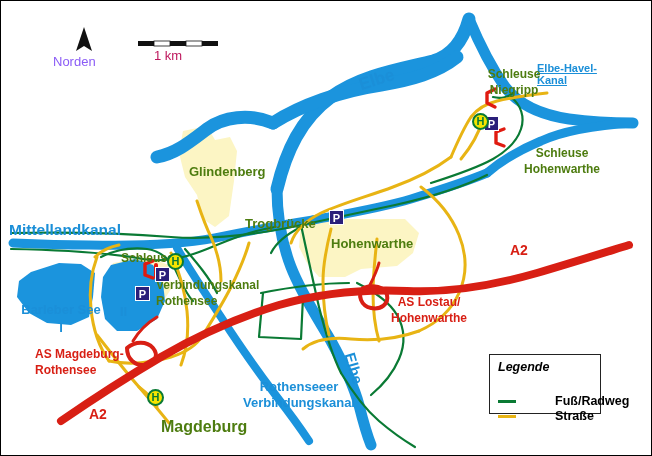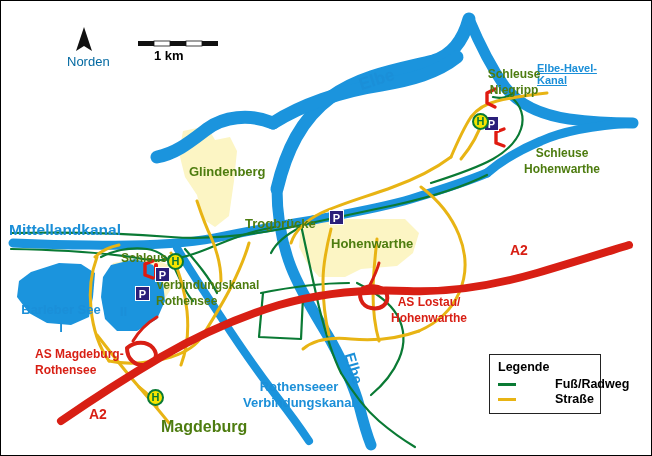--- a/index.html
+++ b/index.html
@@ -33,21 +33,21 @@
     color:#0a7a34;font-weight:bold;font-size:11px;
     line-height:13px;text-align:center;
     box-sizing:border-box;
   }
 
   #legend{
     position:absolute;left:488px;top:353px;width:112px;height:60px;
     background:#ffffff;border:1px solid #222222;box-sizing:border-box;
     padding:5px 0 0 8px;
   }
-  #legend .legend-title{font-size:12.5px;font-weight:bold;color:#000;margin-bottom:3px;}
+  #legend .legend-title{font-size:12.5px;font-weight:bold;color:#000;margin-bottom:20px;font-style:italic;}
   #legend .legend-row{display:flex;align-items:center;margin-bottom:1px;}
   #legend .swatch{width:18px;height:3px;margin-right:6px;flex:0 0 auto;}
   #legend .legend-label{font-size:12.5px;font-weight:bold;color:#000;padding-left:33px;}
 
   #northarrow{position:absolute;left:74px;top:24px;}
   #scalebar{position:absolute;left:135px;top:38px;}
 </style>
 </head>
 <body>
 
@@ -141,23 +141,23 @@
 
     <g id="scalebar-g">
       <rect x="137" y="40" width="16" height="5" fill="#111111"></rect>
       <rect x="153" y="40" width="16" height="5" fill="#ffffff" stroke="#111111" stroke-width="0.8"></rect>
       <rect x="169" y="40" width="16" height="5" fill="#111111"></rect>
       <rect x="185" y="40" width="16" height="5" fill="#ffffff" stroke="#111111" stroke-width="0.8"></rect>
       <rect x="201" y="40" width="16" height="5" fill="#111111"></rect>
     </g>
   </svg>
 
-  <div id="northarrow" style="left:66px;top:54px;font-size:13px;color:#0369a1;" class="lbl lbl-plain">Norden</div>
-
-  <div id="scalebar" style="left:153px;top:48px;font-size:13px;color:#000000;font-weight:bold;" class="lbl lbl-plain">1 km</div>
+  <div id="northarrow" style="left:52px;top:54px;font-size:13px;color:#8b5cf6;" class="lbl lbl-plain">Norden</div>
+
+  <div id="scalebar" style="left:153px;top:48px;font-size:13px;color:#be185d;" class="lbl lbl-plain">1 km</div>
 
   <div class="lbl lbl-water" style="left:356px;top:76px;font-size:17px;transform:rotate(-18deg);transform-origin:left top;">Elbe</div>
 
   <div class="lbl lbl-water" style="left:536px;top:62px;font-size:11px;text-decoration:underline;">Elbe-Havel-
 Kanal</div>
 
   <div class="lbl lbl-water" style="left:8px;top:221px;font-size:15.5px;">Mittellandkanal</div>
 
   <div class="lbl lbl-water" style="left:18px;top:284px;font-size:13px;text-align:center;width:84px;line-height:1.35;margin-top:16px;">Barleber See
 I</div>

